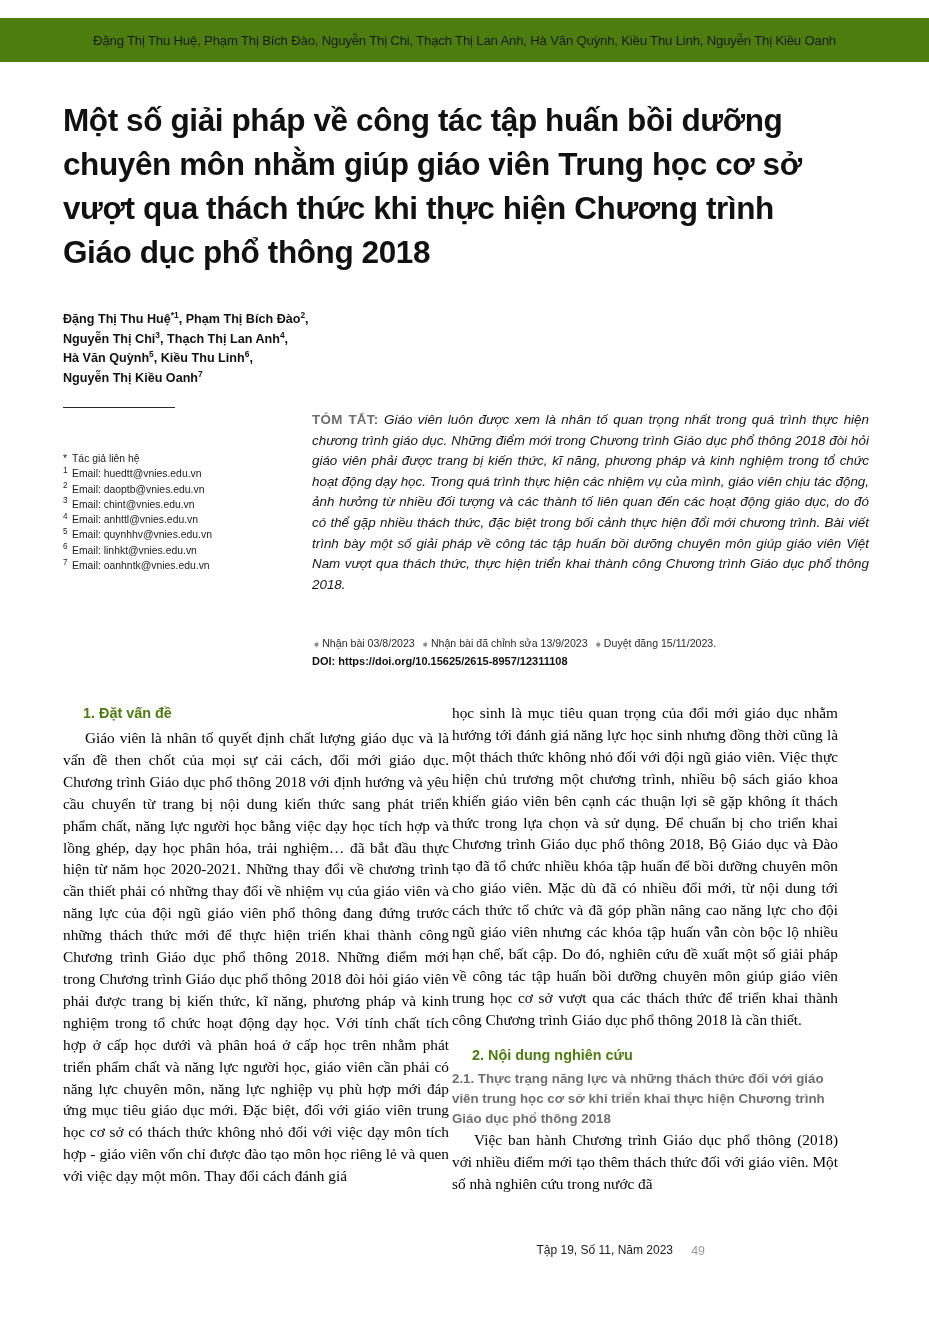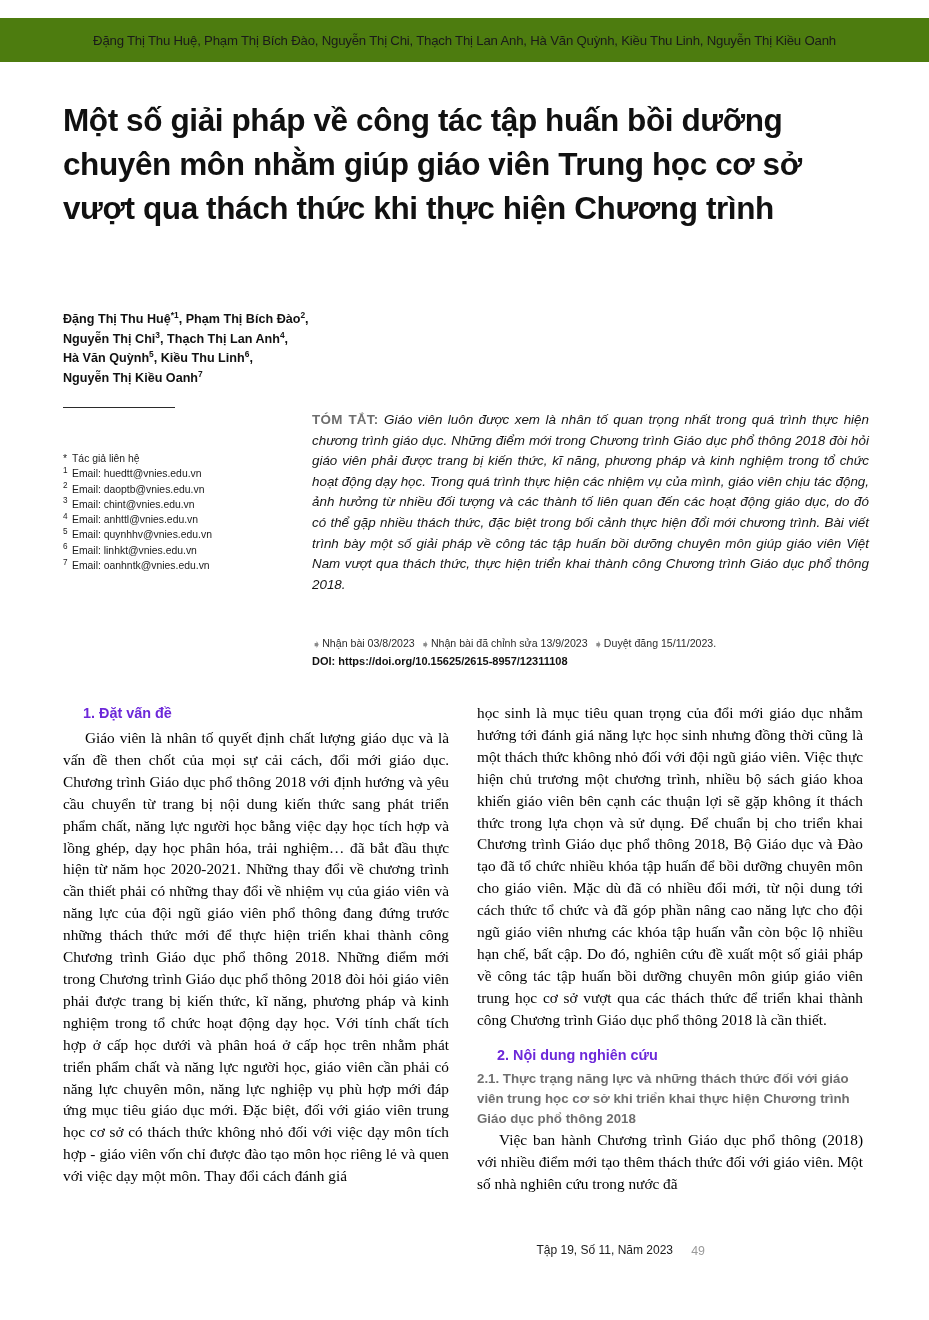--- a/index.html
+++ b/index.html
@@ -195,28 +195,28 @@
     white-space: nowrap;
   }
 
   
   .col {
     position: absolute;
     top: 640px;
     width: 386px;
   }
   .col-left { left: 63px; }
-  .col-right { left: 477px; }
+  .col-right { left: 452px; }
 
   .h1-heading {
     font-family: "Liberation Sans", sans-serif;
     font-weight: bold;
     font-size: 14.4px;
     line-height: 22px;
-    color: #6d28d9;
+    color: #4d7c0f;
     margin: 0 0 3px 20px;
   }
   .h1-heading.spaced { margin-top: 13px; }
 
   .h2-heading {
     font-family: "Liberation Sans", sans-serif;
     font-weight: bold;
     font-size: 13.3px;
     line-height: 20.2px;
     color: #6f6f6f;
@@ -269,20 +269,21 @@
 <div class="running-head">
   <span class="running-head-text">Đặng Thị Thu Huệ, Phạm Thị Bích Đào, Nguyễn Thị Chi, Thạch Thị Lan Anh, Hà Văn Quỳnh, Kiều Thu Linh, Nguyễn Thị Kiều Oanh</span>
 </div>
 
 <div class="page">
 
   <div class="title-block">
     <div class="title-line">Một số giải pháp về công tác tập huấn bồi dưỡng</div>
     <div class="title-line">chuyên môn nhằm giúp giáo viên Trung học cơ sở</div>
     <div class="title-line">vượt qua thách thức khi thực hiện Chương trình</div>
+    <div class="title-line">Giáo dục phổ thông 2018</div>
   </div>
 
   <div class="authors-block">
     <div class="authors-line">
       <span>Đặng Thị Thu Huệ</span><sup>*1</sup><span>,</span>
       <span>Phạm Thị Bích Đào</span><sup>2</sup><span>,</span>
     </div>
     <div class="authors-line">
       <span>Nguyễn Thị Chi</span><sup>3</sup><span>,</span>
       <span>Thạch Thị Lan Anh</span><sup>4</sup><span>,</span>

